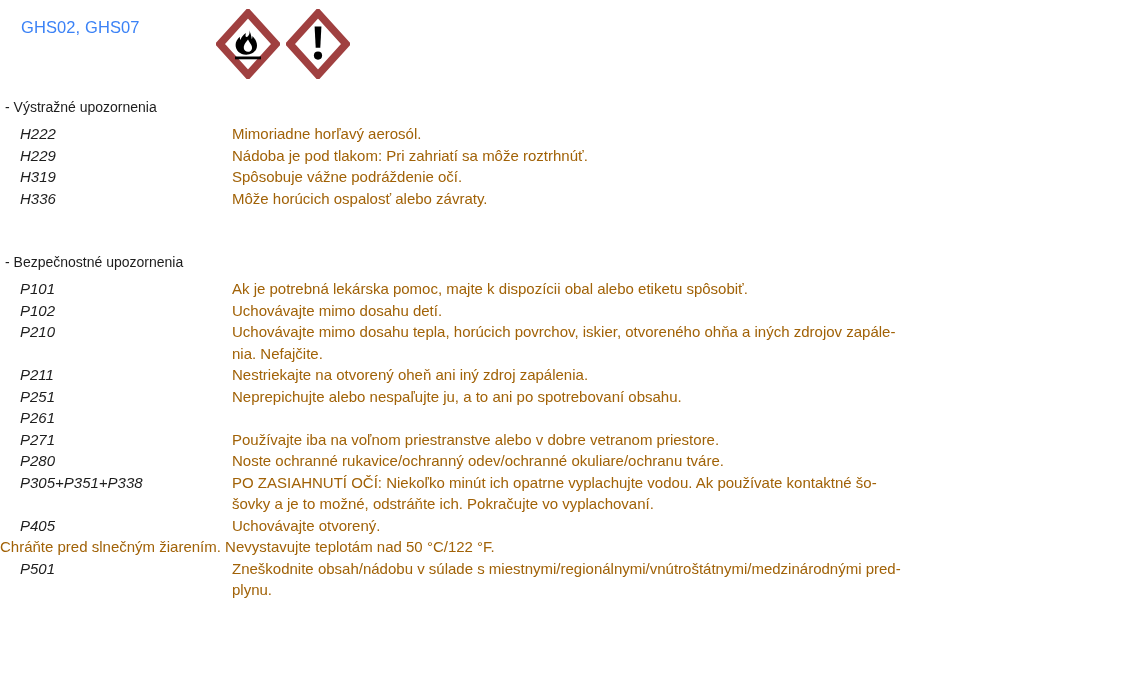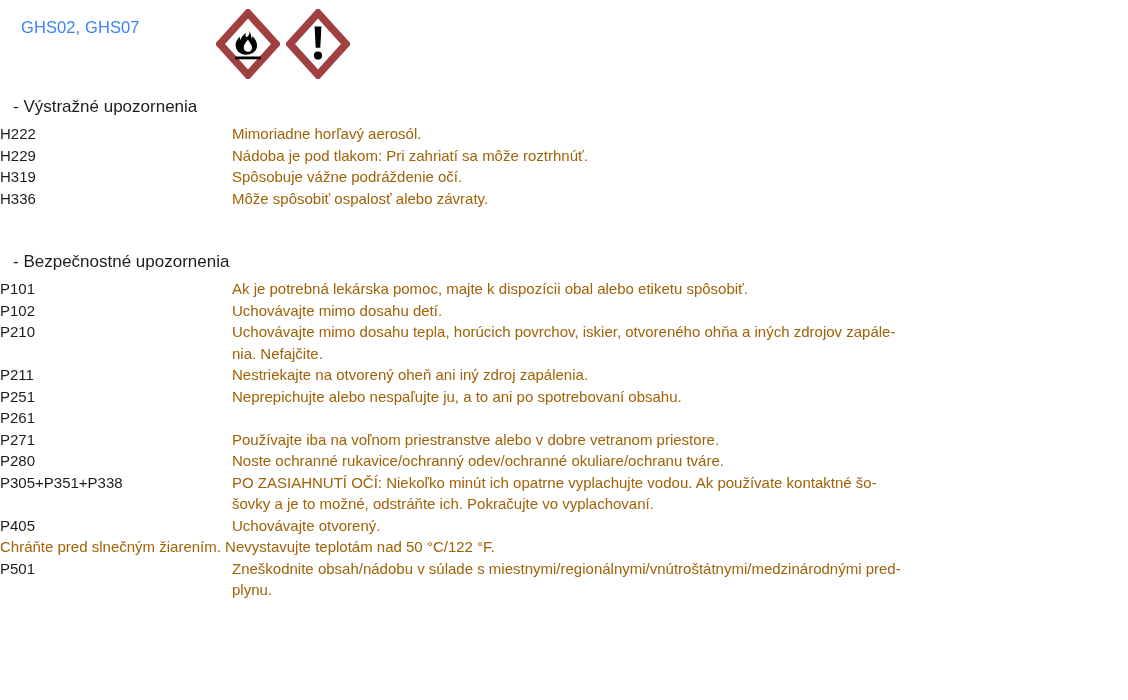--- a/index.html
+++ b/index.html
@@ -54,43 +54,45 @@
   
   .section {
     position: absolute;
     left: 0;
     width: 1128px;
   }
   #section-hazard { top: 96px; }
   #section-precaution { top: 251px; }
 
   .section-heading {
-    font-size: 17px;
+    font-size: 14px;
     line-height: 22px;
     color: #1d1d1d;
-    padding-left: 13px;
+    padding-left: 5px;
     white-space: nowrap;
   }
 
   .statement-list {
     margin-top: 5px;
   }
   .statement-row {
     display: flex;
     align-items: flex-start;
     line-height: 21.5px;
   }
 
   .statement-code {
     width: 232px;
     flex: 0 0 232px;
+    padding-left: 20px;
     box-sizing: border-box;
     font-size: 15px;
     color: #1d1d1d;
     white-space: nowrap;
+    font-style: italic;
   }
   .statement-text {
     flex: 1 1 auto;
     font-size: 15px;
     color: #a16207;
     max-width: 870px;
   }
   .statement-text .wrap-line {
     display: block;
   }
@@ -164,21 +166,21 @@
     <div class="statement-row">
       <div class="statement-code">H319</div>
       <div class="statement-text">
         <span class="wrap-line">Spôsobuje vážne podráždenie očí.</span>
       </div>
     </div>
 
     <div class="statement-row">
       <div class="statement-code">H336</div>
       <div class="statement-text">
-        <span class="wrap-line">Môže spôsobiť ospalosť alebo závraty.</span>
+        <span class="wrap-line">Môže horúcich ospalosť alebo závraty.</span>
       </div>
     </div>
 
   </div>
 </div>
 
 <div class="section" id="section-precaution">
   <div class="section-heading">- Bezpečnostné upozornenia</div>
   <div class="statement-list">
 

